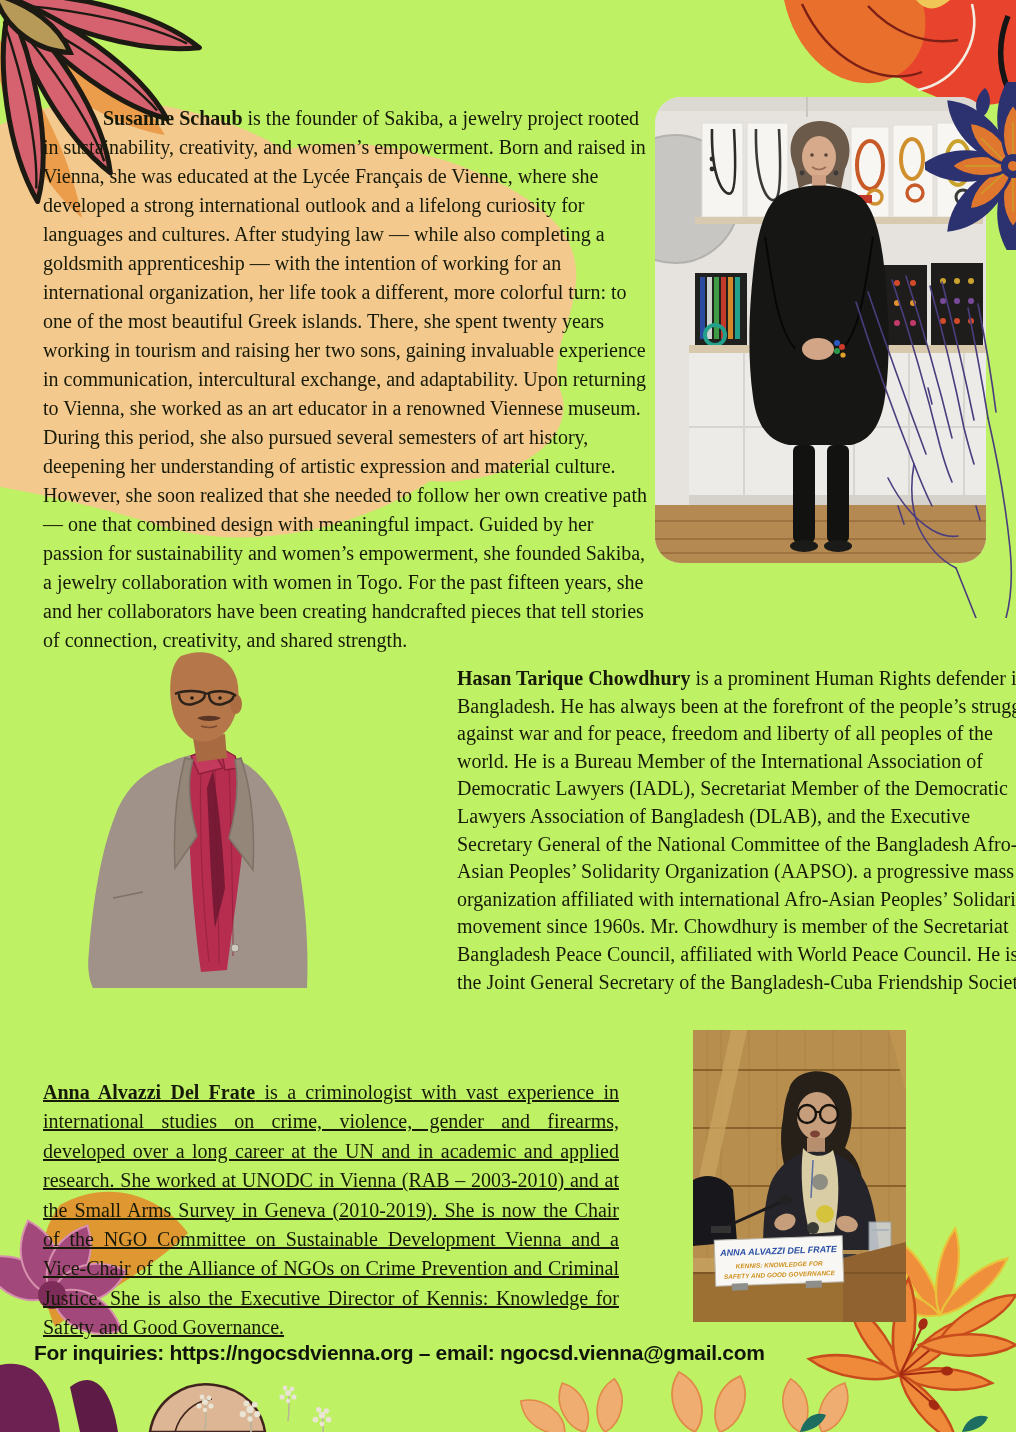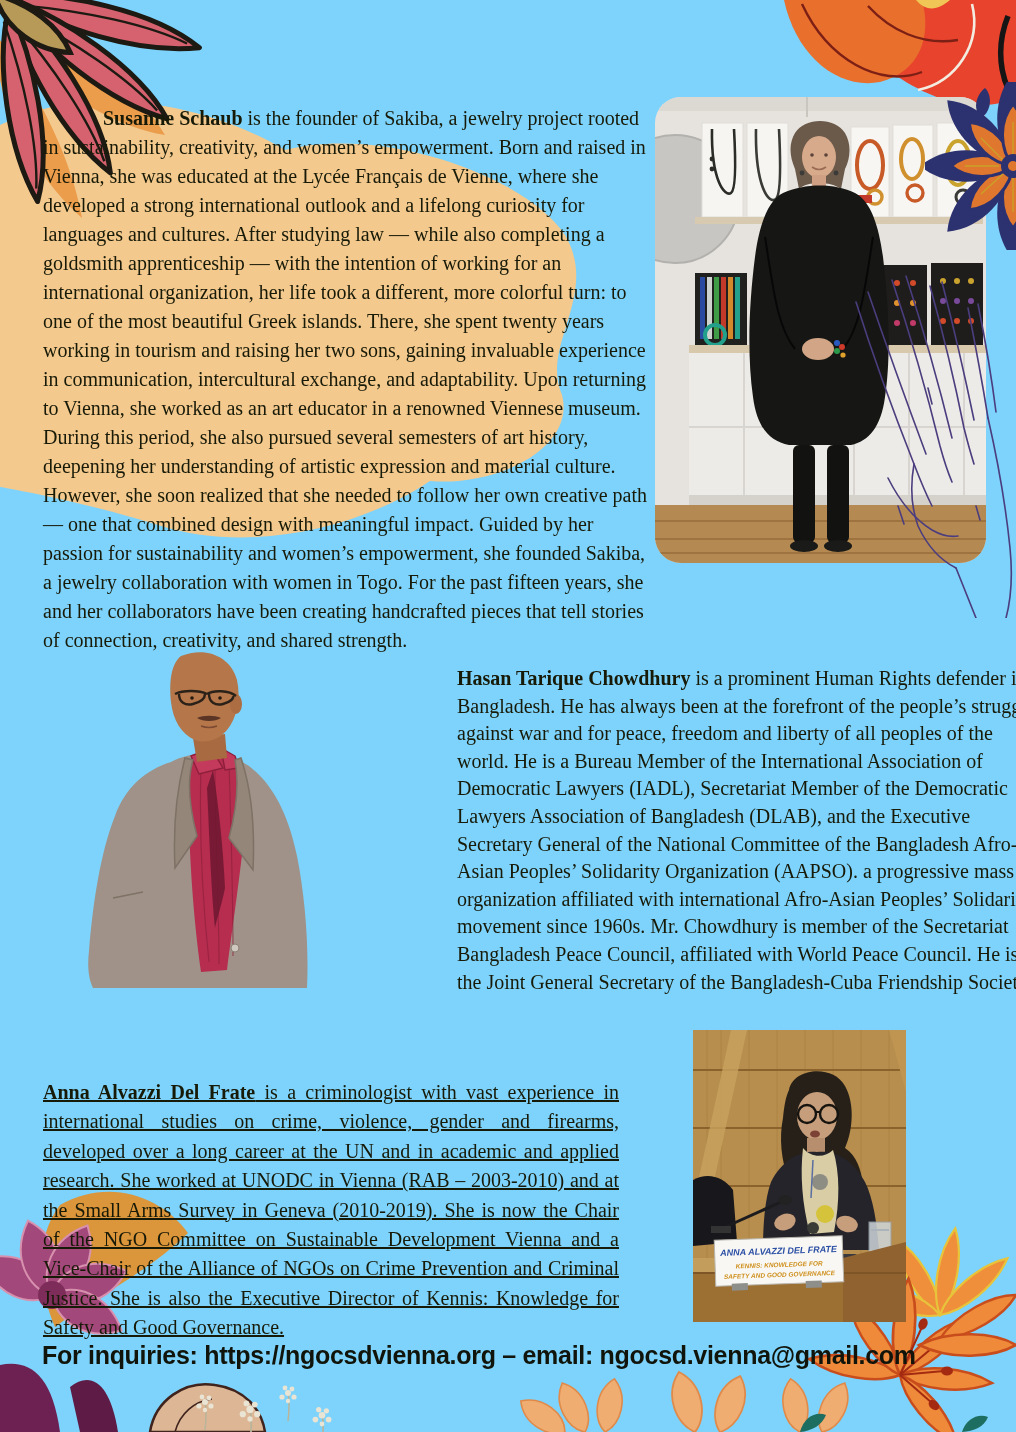--- a/index.html
+++ b/index.html
@@ -1,34 +1,34 @@
 <!DOCTYPE html>
 <html><head>
 <meta charset="utf-8">
 <style>
   html,body { margin:0; padding:0; }
   .page {
     position:relative; width:1016px; height:1432px;
-    background:#7dd3fc; overflow:hidden;
+    background:#bef264; overflow:hidden;
     font-family:"Liberation Serif", serif; color:#181a08;
   }
   .deco { position:absolute; }
   .bio-text { position:absolute; font-size:20px; z-index:2; }
   .bio-text b { font-weight:bold; }
   #p1 { left:43px; top:84px;  width:612px; line-height:29px; text-indent:60px; }
   #p2 { left:423px; top:645px; width:580px; line-height:27.6px;margin-left:34px; }
   #p3 { left:43px; top:1058px; width:576px; line-height:29.4px; text-align:justify;text-decoration:underline; }
   .photo { position:absolute; overflow:hidden; z-index:2; }
   #photo-susanne { left:655px; top:97px; width:331px; height:466px; border-radius:26px; }
   #photo-hasan   { left:85px;  top:646px; width:228px; height:342px; }
   #photo-anna    { left:693px; top:1030px; width:213px; height:292px; }
   .footer {
-    position:absolute; left:42px; top:1341px; width:960px; z-index:3;
+    position:absolute; left:34px; top:1341px; width:960px; z-index:3;
     font-family:"Liberation Sans", sans-serif; font-weight:700;
-    font-size:25px; letter-spacing:-0.3px; color:#10140a; white-space:nowrap;
+    font-size:21px; letter-spacing:-0.3px; color:#10140a; white-space:nowrap;
   }
   .footer span { display:inline; }
 </style>
 </head>
 <body>
 
 <div class="page">
 
   <svg class="deco" style="left:0;top:55px;z-index:0" width="620" height="500" viewBox="0 0 620 500">
     <path fill="#f3c98e" d="M0,70 C90,25 210,50 285,95 C380,70 525,120 565,180

